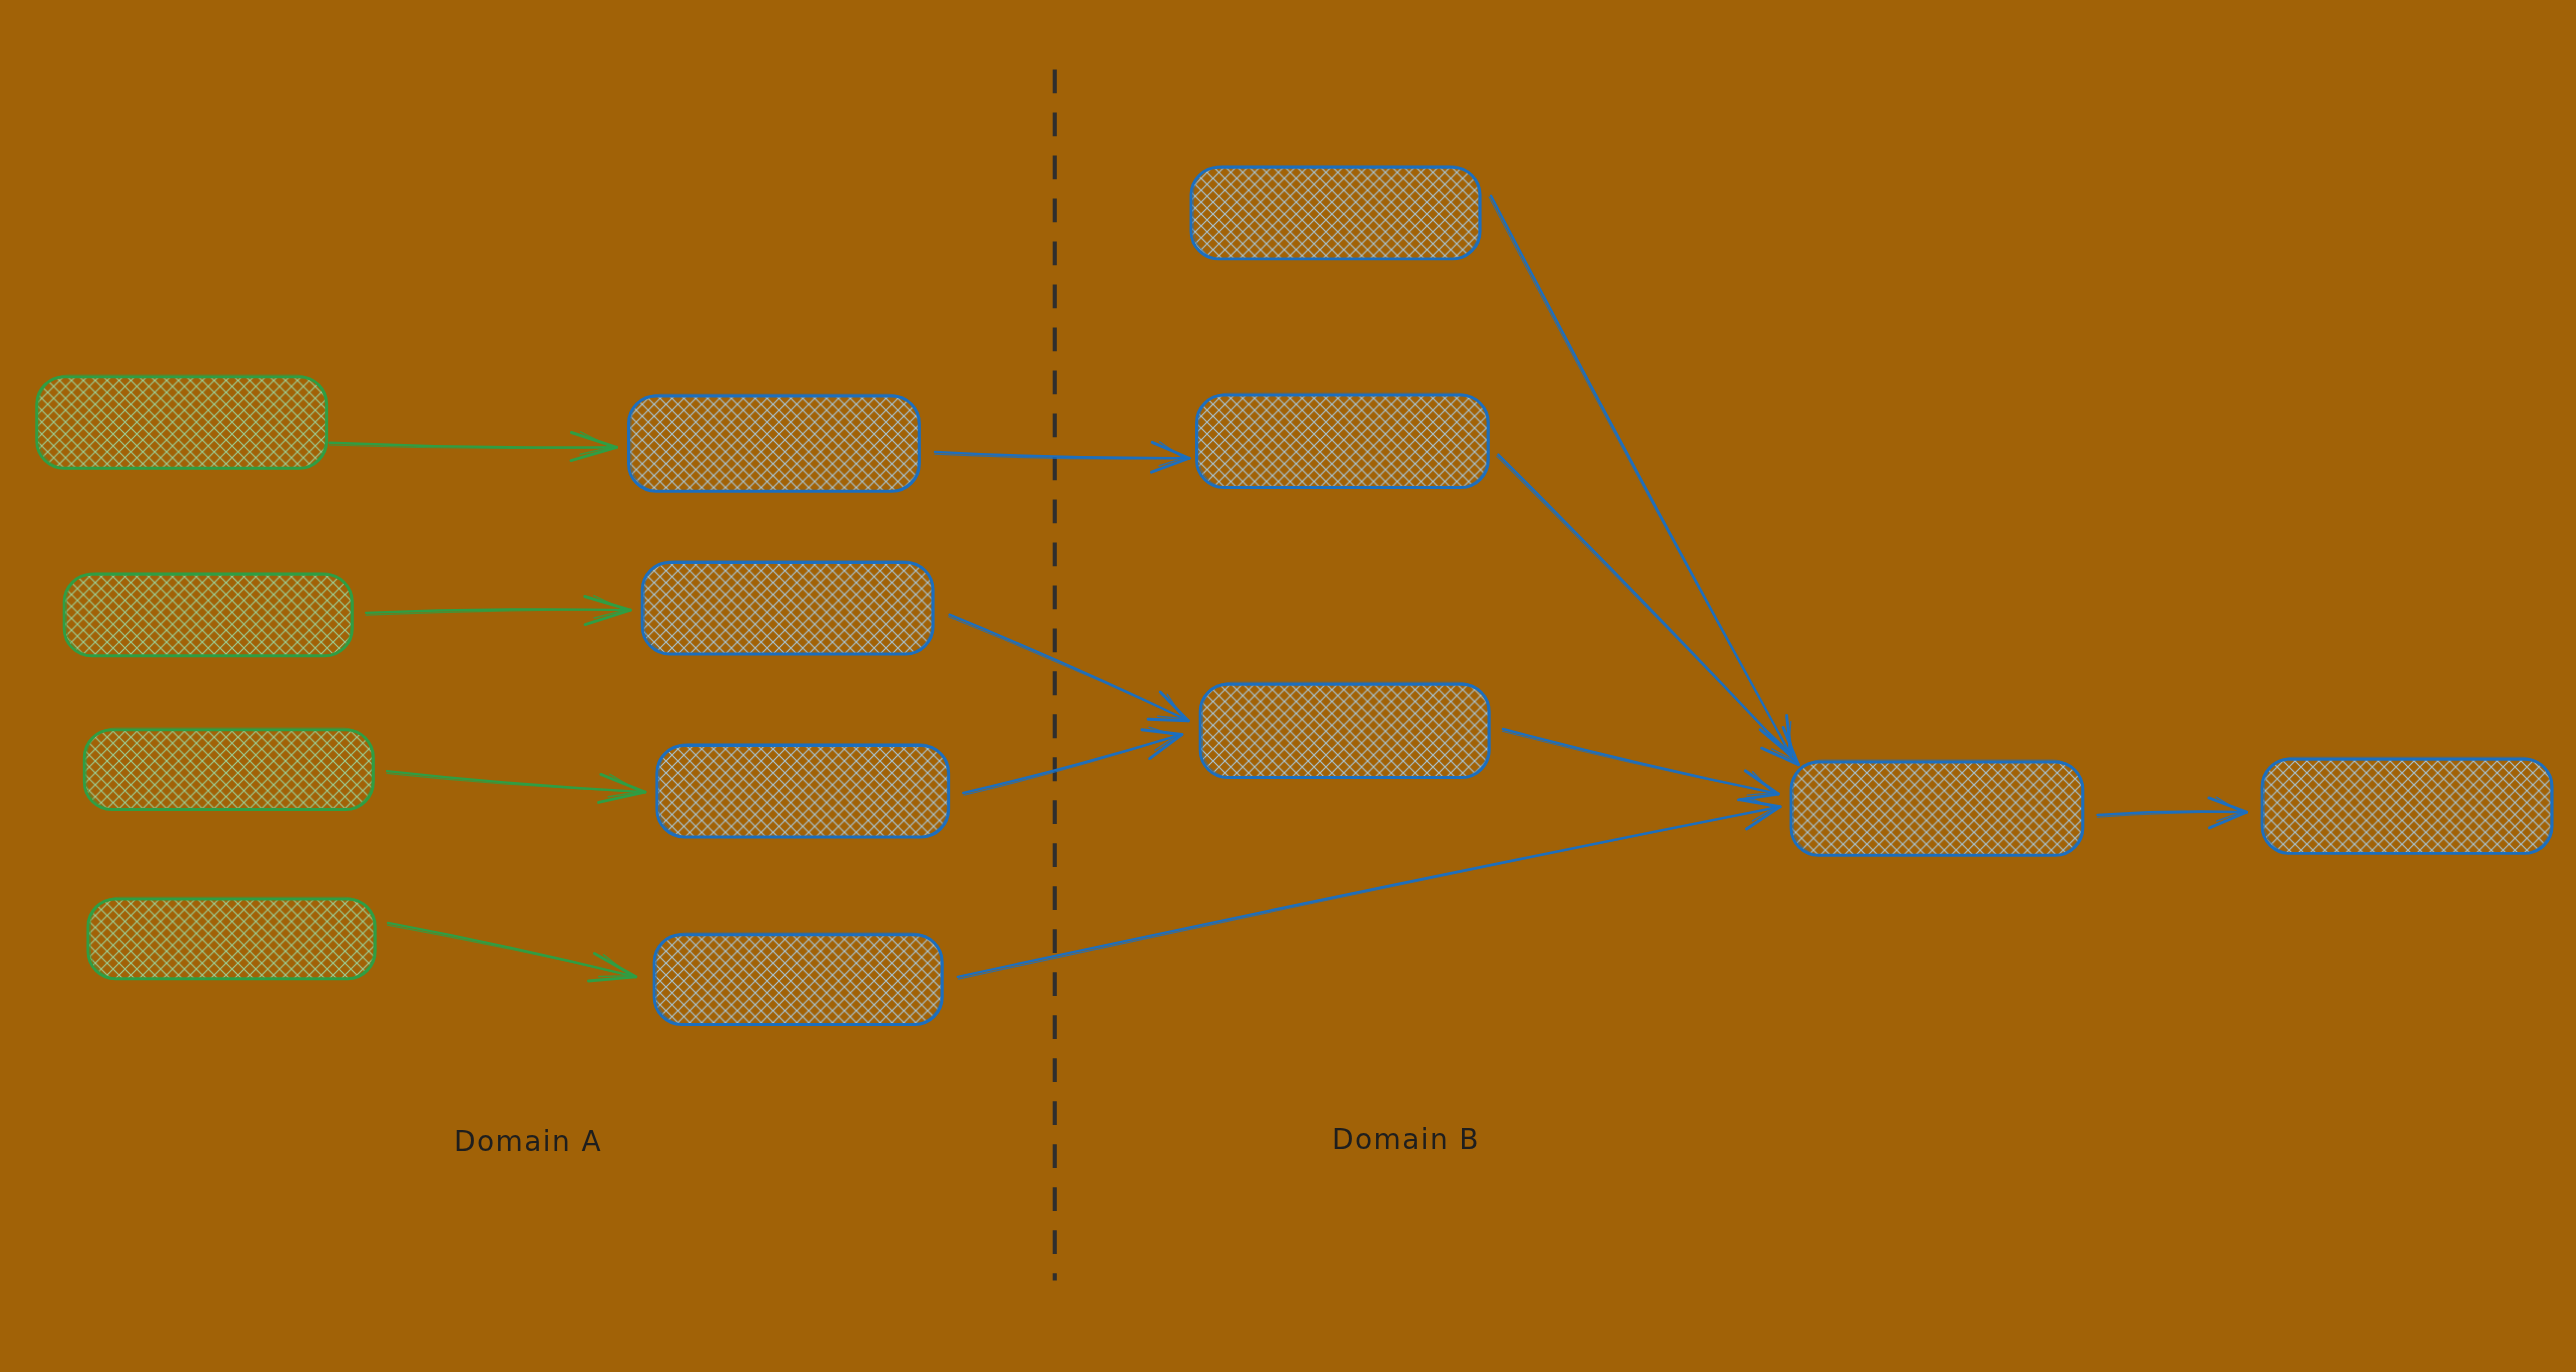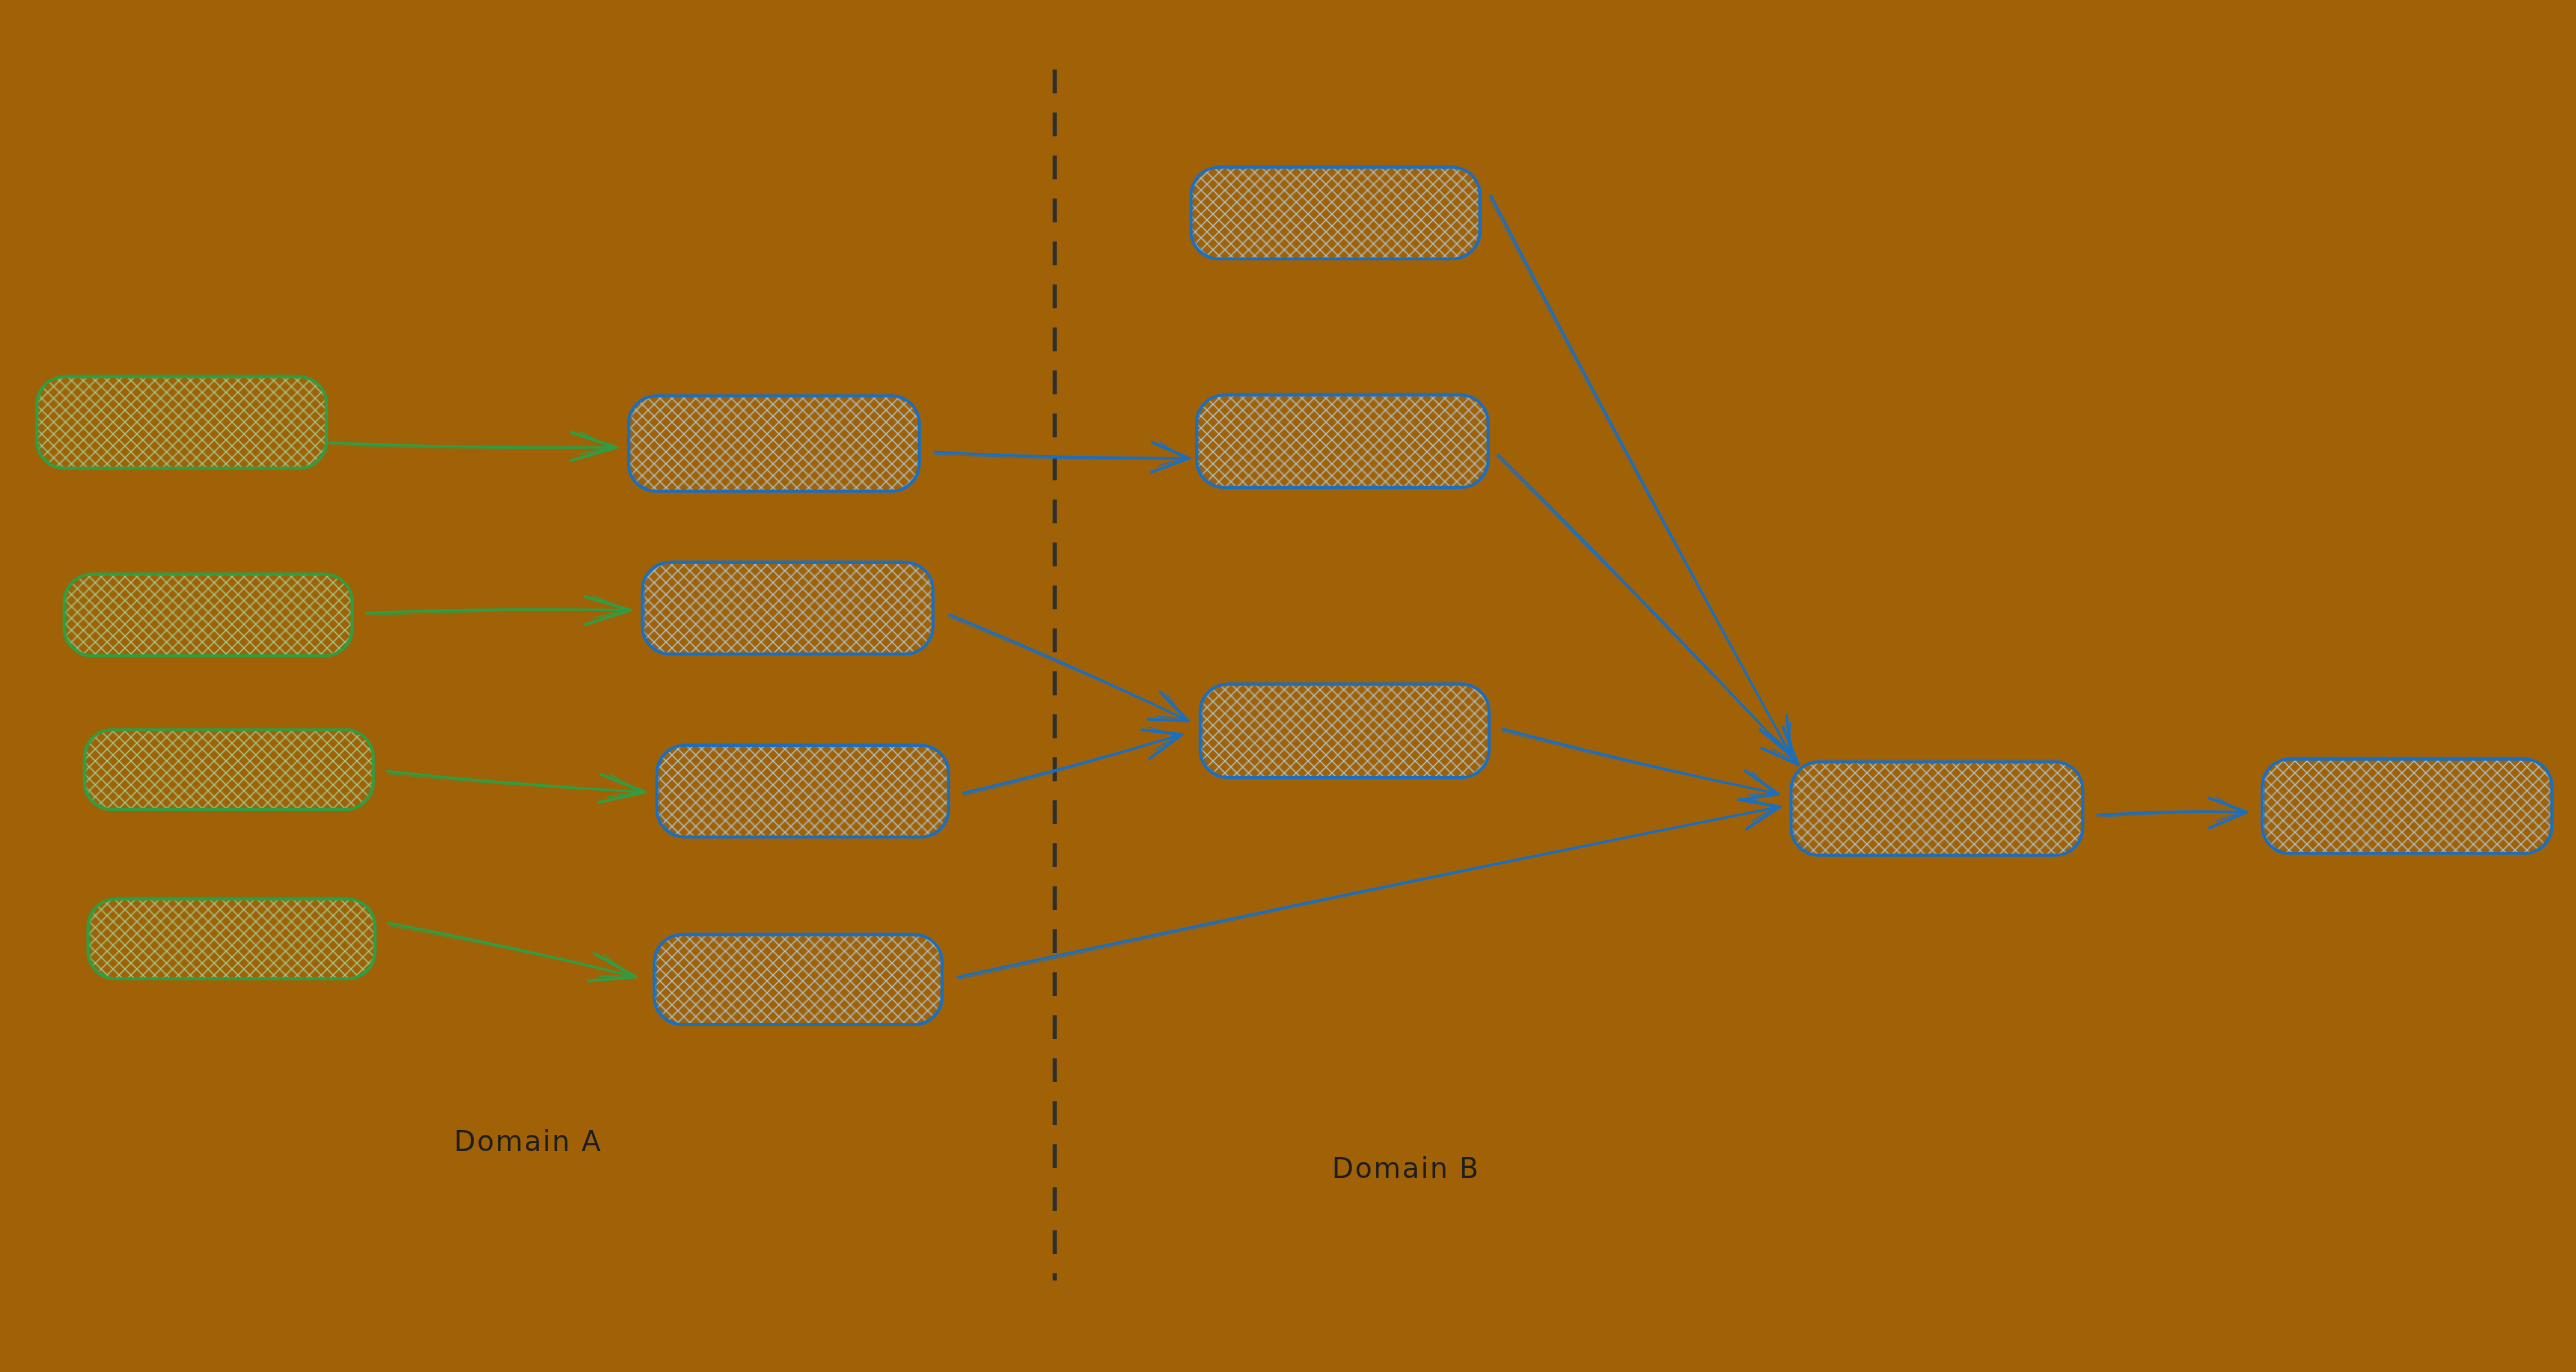--- a/index.html
+++ b/index.html
@@ -164,15 +164,15 @@
       <g>
         <path d="M2293,891 Q2374.426392833912,885.5006773092059 2456,888" fill="none" stroke="#1c6fbf" stroke-width="2.6" stroke-linecap="round"></path>
         <path d="M2293.046004478805,893.4995766817462 Q2374.463196416956,887.500338654603 2456,888" fill="none" stroke="#1c6fbf" stroke-width="1.2" opacity="0.8" stroke-linecap="round"></path>
         <line x1="2415.446001409383" y1="905.0696572406193" x2="2456" y2="888" stroke="#1c6fbf" stroke-width="3.2" stroke-linecap="round"></line>
         <line x1="2423.4831939614182" y1="897.6564031017014" x2="2450.001015963809" y2="888.1104107491324" stroke="#1c6fbf" stroke-width="1.6" opacity="0.85" stroke-linecap="round"></line>
         <line x1="2414.8453485082355" y1="872.434182944946" x2="2456" y2="888" stroke="#1c6fbf" stroke-width="3.2" stroke-linecap="round"></line>
         <line x1="2423.0026716405005" y1="871.5480236651626" x2="2450.001015963809" y2="888.1104107491324" stroke="#1c6fbf" stroke-width="1.6" opacity="0.85" stroke-linecap="round"></line>
       </g>
     </svg>
   <div class="domain-label" id="label-domain-a" style="left: 528px; top: 1125px; color: rgb(30, 30, 30);">Domain A</div>
-  <div class="domain-label" id="label-domain-b" style="left: 1406px; top: 1152px; color: rgb(30, 30, 30);">Domain B</div>
+  <div class="domain-label" id="label-domain-b" style="left: 1406px; top: 1123px; color: rgb(30, 30, 30);">Domain B</div>
 </div>
 
 
 </body></html>

